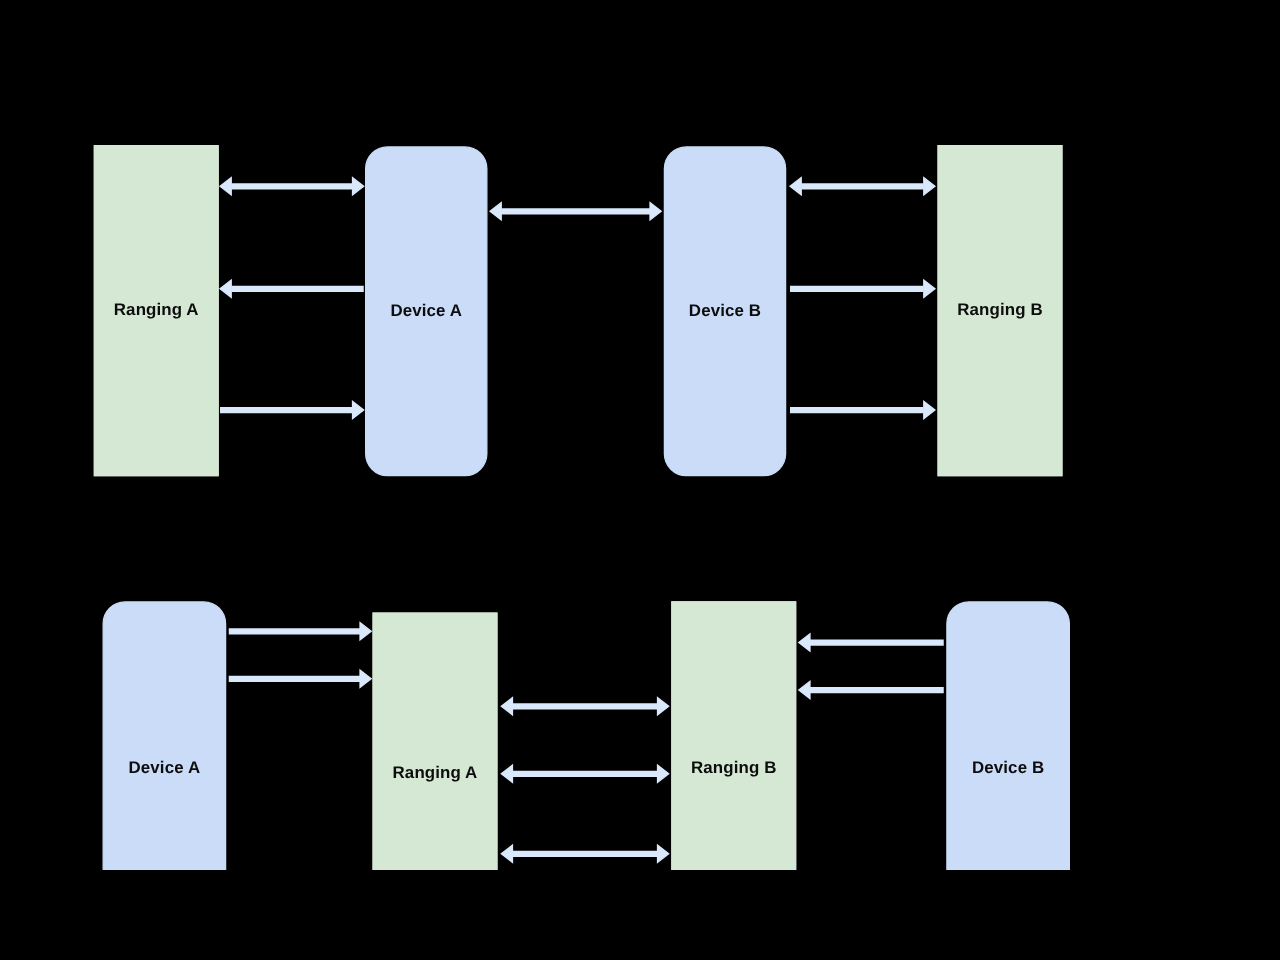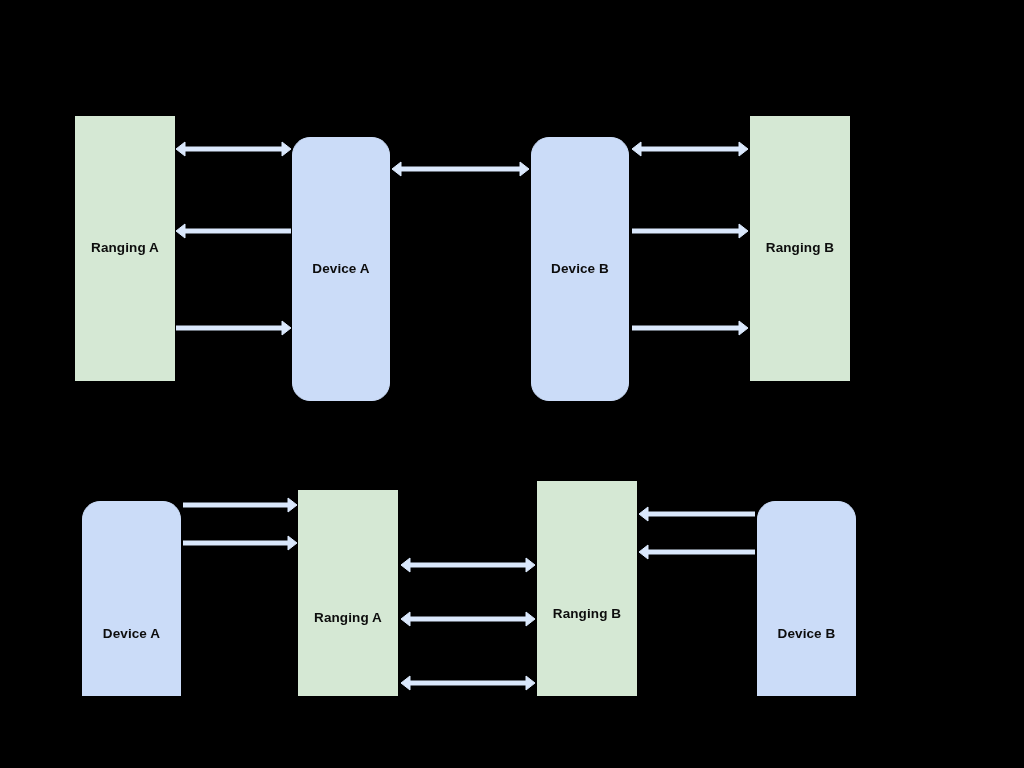--- a/index.html
+++ b/index.html
@@ -30,21 +30,20 @@
   }
   .node-ranging {
     background: #d5e8d4;
     border: 1px solid #d5e8d4;
     border-radius: 0;
   }
   .node-device {
     background: #cbdcf8;
     border: 1px solid #cbdcf8;
     border-radius: 18px;
-    margin-top: 20px;
   }
   .edge {
     position: absolute;
     height: 0;
   }
   .edge svg {
     display: block;
     overflow: visible;
   }
   .edge-line {

